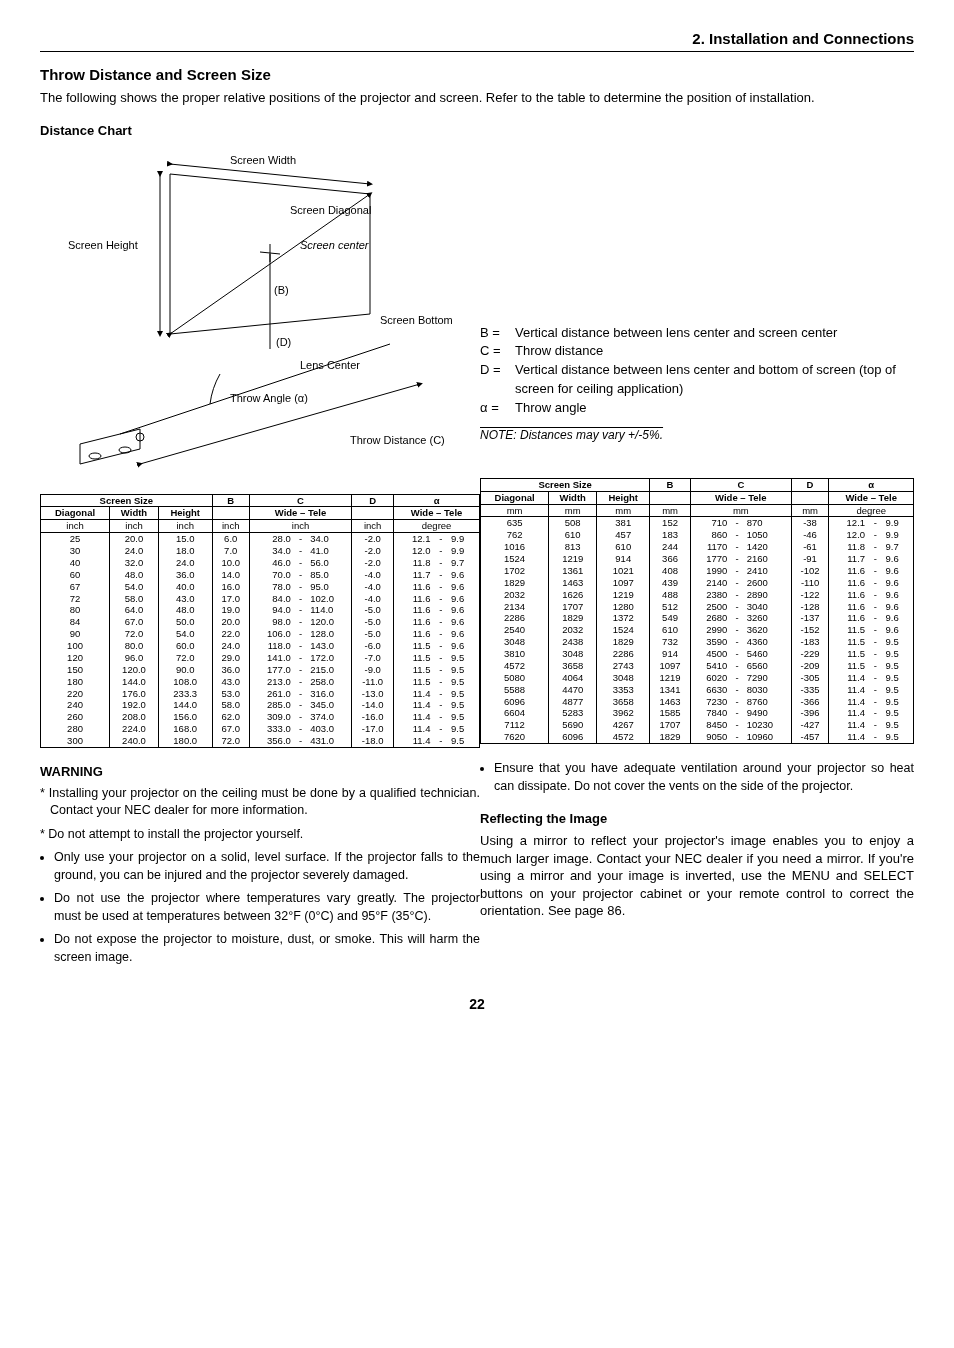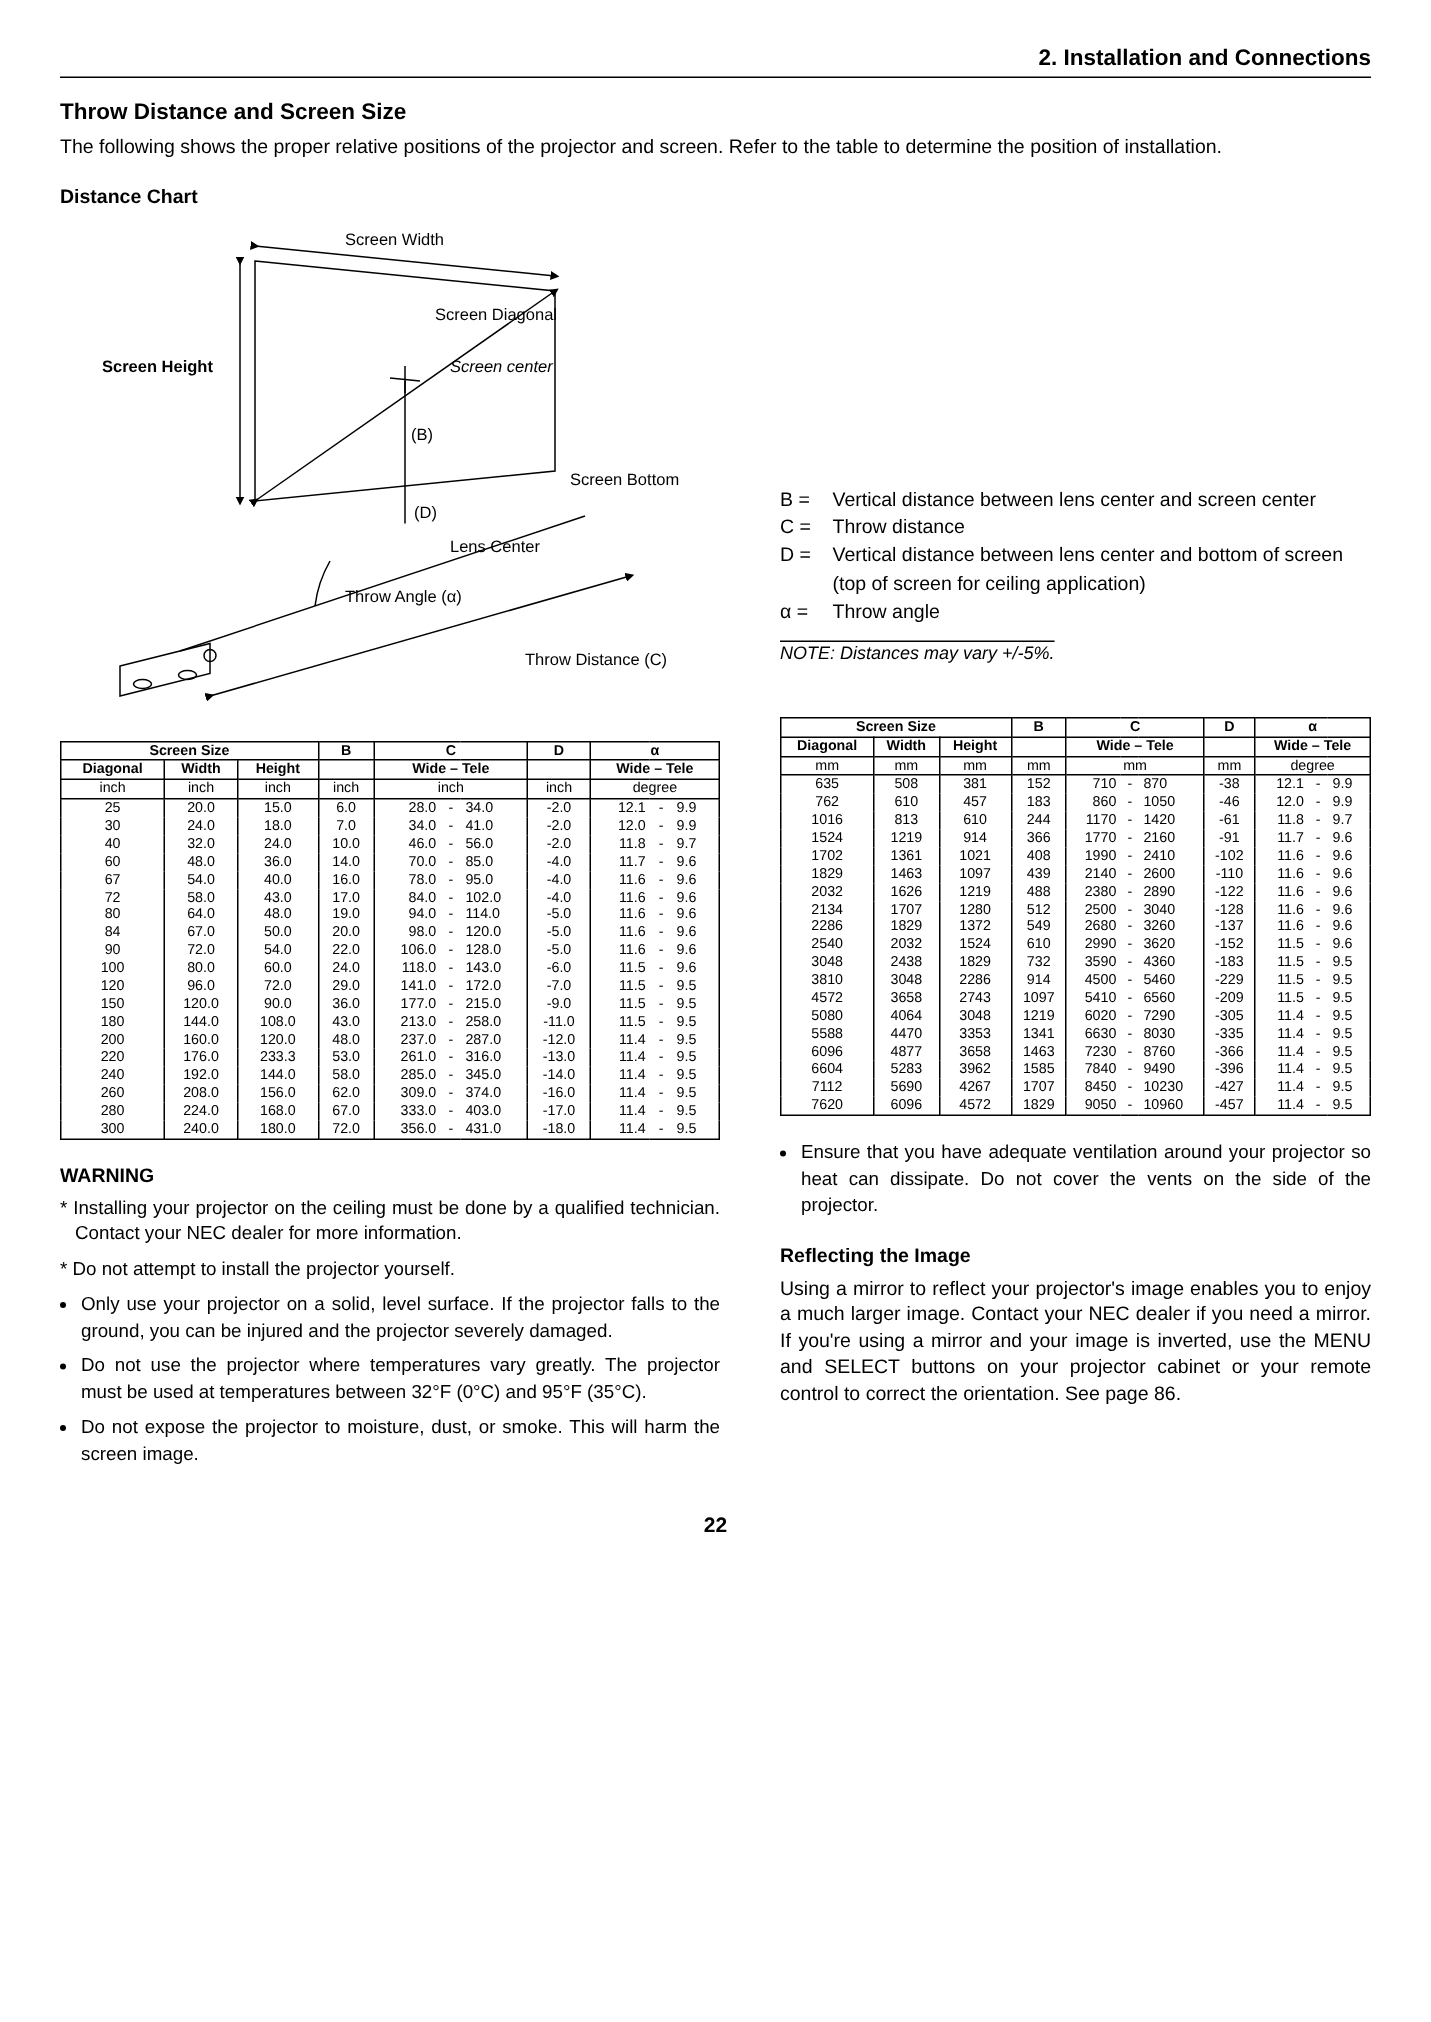--- a/index.html
+++ b/index.html
@@ -10,21 +10,21 @@
     padding: 30px 40px;
     width: 954px;
     box-sizing: border-box;
     color: #000;
   }
   hr { border: none; border-top: 1px solid #000; margin: 4px 0; }
   .section-hdr { text-align: right; font-weight: bold; font-size: 15px; margin-bottom: 2px; }
   .h1 { font-weight: bold; font-size: 15px; margin: 14px 0 6px; }
   .p { font-size: 13px; line-height: 1.35; }
   .h2 { font-weight: bold; font-size: 13px; margin: 16px 0 6px; }
-  .columns { display: flex; gap: 40px; }
+  .columns { display: flex; }
   .col { flex: 1; }
 
   .diagram-wrap { position: relative; width: 440px; height: 340px; margin-bottom: 10px; }
   .diagram-wrap svg { display: block; }
 
   .def-list { font-size: 13px; line-height: 1.45; }
   .def-row { display: flex; }
   .def-key { width: 35px; }
   .def-val { flex: 1; }
   .note { font-style: italic; font-size: 12px; text-decoration: overline; margin-top: 10px; }
@@ -101,21 +101,21 @@
         <ellipse cx="55" cy="312" rx="6" ry="3" fill="none" stroke="#000"></ellipse>
         <ellipse cx="85" cy="306" rx="6" ry="3" fill="none" stroke="#000"></ellipse>
         <circle cx="100" cy="293" r="4" fill="none" stroke="#000"></circle>
         <defs>
           <marker id="ah" markerWidth="6" markerHeight="6" refX="3" refY="3" orient="auto">
             <path d="M0,0 L6,3 L0,6 Z" fill="#000"></path>
           </marker>
         </defs>
       </svg>
       <span style="position:absolute;top:10px;left:190px;font-size:11px;">Screen Width</span>
-      <span style="position:absolute;top:95px;left:28px;font-size:11px;font-weight:bold;">Screen Height</span>
+      <span style="position:absolute;top:95px;left:28px;font-size:11px;">Screen Height</span>
       <span style="position:absolute;top:60px;left:250px;font-size:11px;">Screen Diagonal</span>
       <span style="position:absolute;top:95px;left:260px;font-size:11px;font-style:italic;">Screen center</span>
       <span style="position:absolute;top:170px;left:340px;font-size:11px;">Screen Bottom</span>
       <span style="position:absolute;top:140px;left:234px;font-size:11px;">(B)</span>
       <span style="position:absolute;top:192px;left:236px;font-size:11px;">(D)</span>
       <span style="position:absolute;top:215px;left:260px;font-size:11px;">Lens Center</span>
       <span style="position:absolute;top:248px;left:190px;font-size:11px;">Throw Angle (α)</span>
       <span style="position:absolute;top:290px;left:310px;font-size:11px;">Throw Distance (C)</span>
     </div>
 
@@ -311,33 +311,20 @@
             <td class="sep">43.0</td>
             <td class="r">213.0</td>
             <td class="">-</td>
             <td class="sep l">258.0</td>
             <td class="sep">-11.0</td>
             <td class="r">11.5</td>
             <td class="">-</td>
             <td class="outer-r l">9.5</td>
           </tr>
           <tr>
-            <td class="outer-l sep">200</td>
-            <td class="sep">160.0</td>
-            <td class="sep">120.0</td>
-            <td class="sep">48.0</td>
-            <td class="r">237.0</td>
-            <td class="">-</td>
-            <td class="sep l">287.0</td>
-            <td class="sep">-12.0</td>
-            <td class="r">11.4</td>
-            <td class="">-</td>
-            <td class="outer-r l">9.5</td>
-          </tr>
-          <tr>
             <td class="outer-l sep">220</td>
             <td class="sep">176.0</td>
             <td class="sep">233.3</td>
             <td class="sep">53.0</td>
             <td class="r">261.0</td>
             <td class="">-</td>
             <td class="sep l">316.0</td>
             <td class="sep">-13.0</td>
             <td class="r">11.4</td>
             <td class="">-</td>

